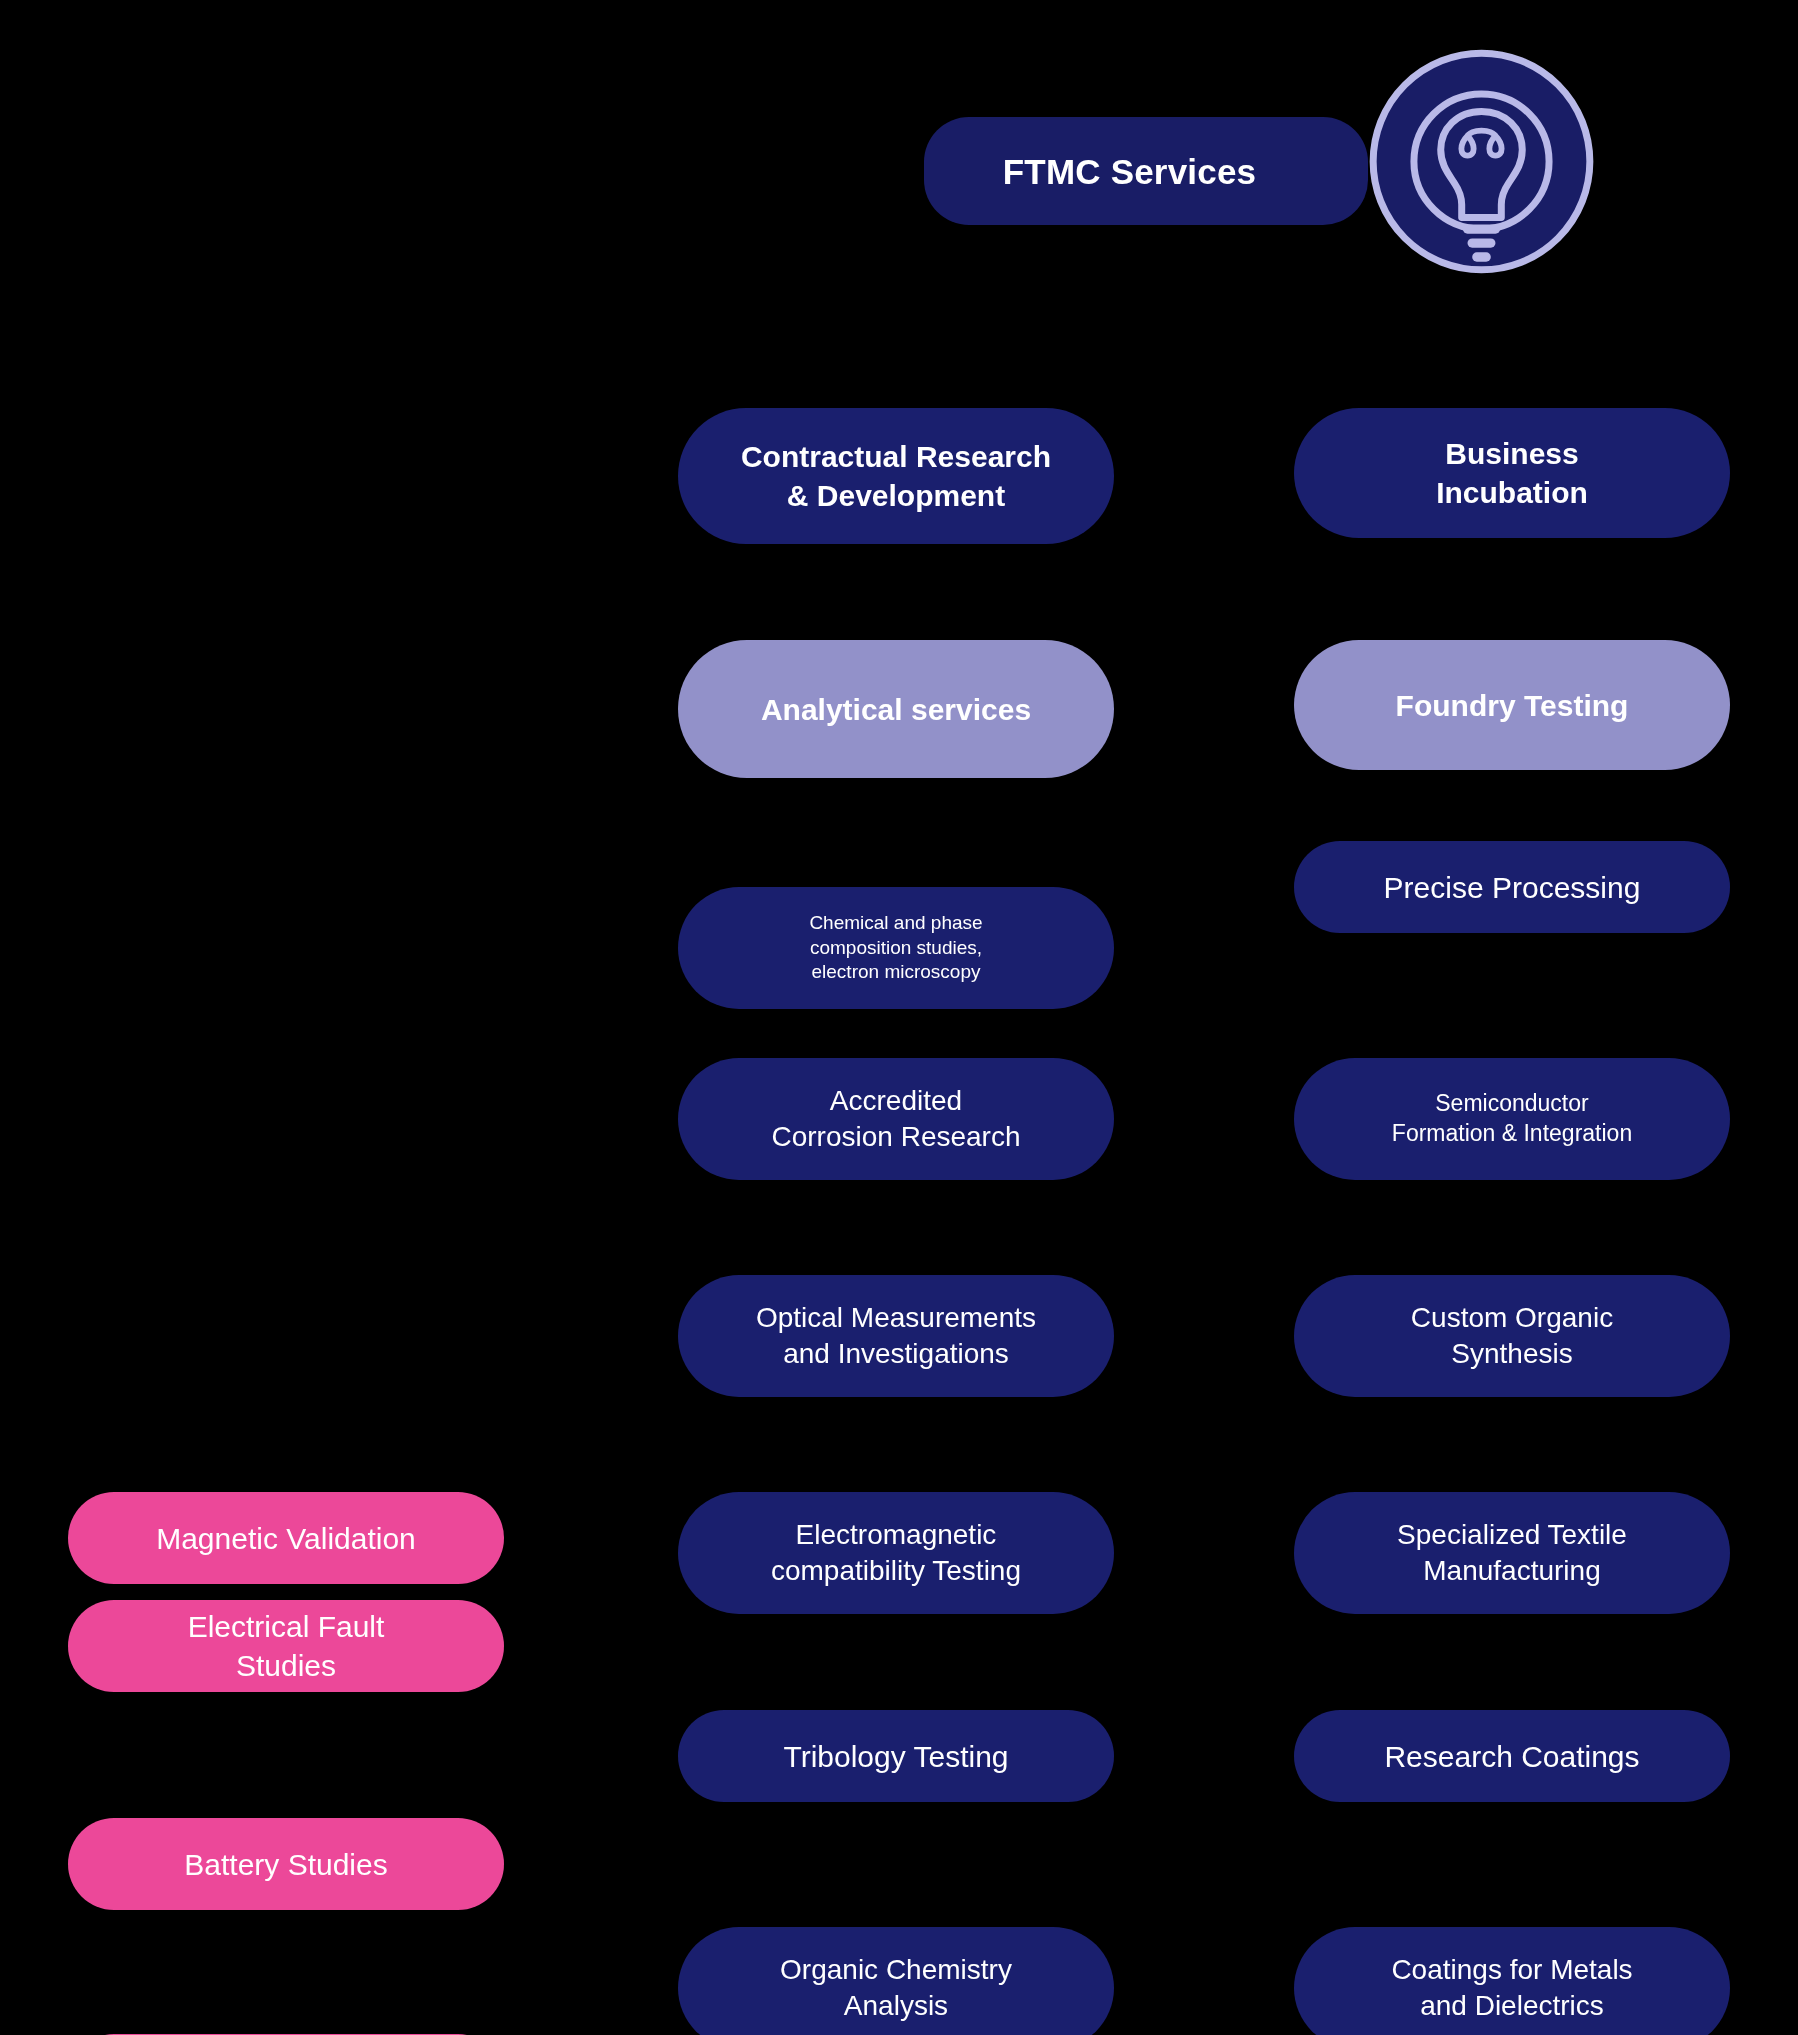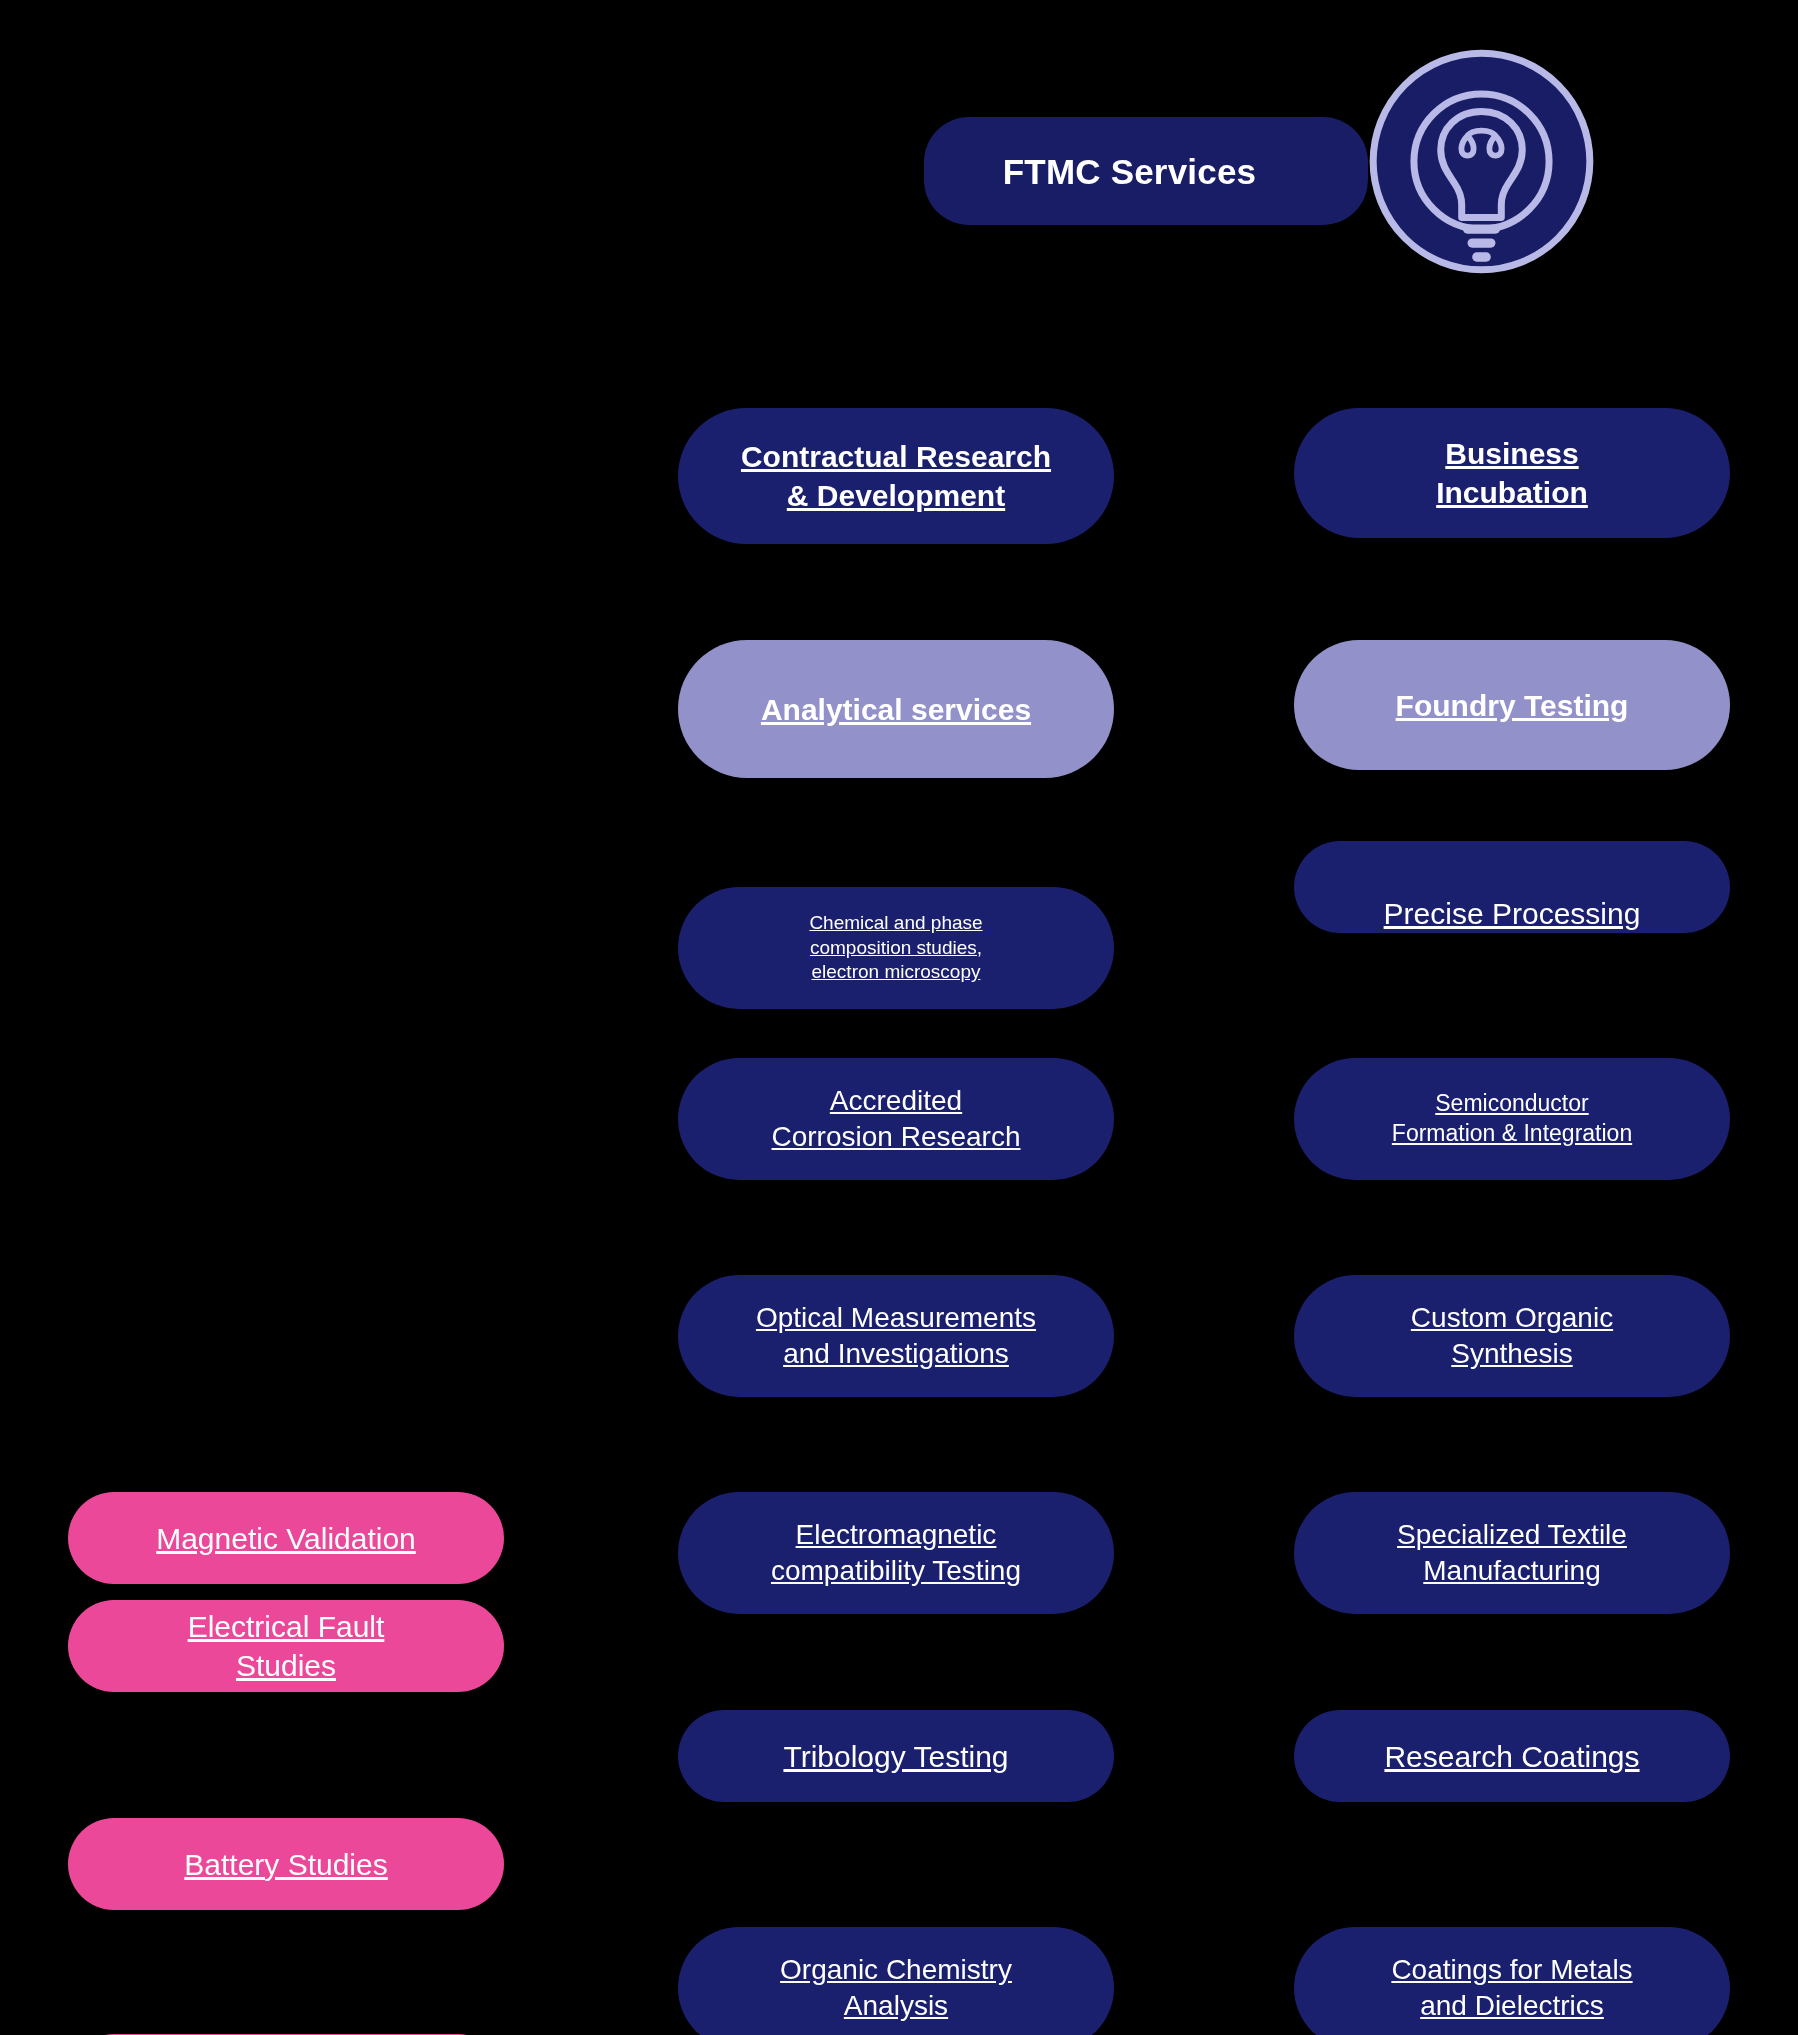--- a/index.html
+++ b/index.html
@@ -80,21 +80,20 @@
     position: absolute;
     width: 436px;
     border-radius: 407px;
     display: flex;
     align-items: center;
     justify-content: center;
     text-align: center;
     color: #ffffff;
     padding: 0 16.3px;
     line-height: 1.30;
-    text-decoration: underline;
   }
 
   .pill.navy   { background: #1a1f6e; }
   .pill.purple { background: #9291c9; }
   .pill.cyan   { background: #ec4899; }
 
   .pill .txt { display: block; width: 100%; }
 
   
   .sz-xl  { font-size: 30px; font-weight: bold; }
@@ -180,21 +179,21 @@
         <span class="txt sz-md">Organic Chemistry<br>Analysis</span>
       </div>
     </div>
   <div class="col col-right">
       <div class="pill navy" style="top: 408px; height: 130px;">
         <span class="txt sz-xl">Business<br>Incubation</span>
       </div>
       <div class="pill purple" style="top: 640px; height: 130px;">
         <span class="txt sz-xl">Foundry Testing</span>
       </div>
-      <div class="pill navy" style="top: 841px; height: 92px; align-items: flex-end;">
+      <div class="pill navy" style="top: 841px; height: 92px;">
         <span class="txt sz-lg">Precise Processing</span>
       </div>
       <div class="pill navy" style="top: 1058px; height: 122px;">
         <span class="txt sz-sm">Semiconductor<br>Formation &amp; Integration</span>
       </div>
       <div class="pill navy" style="top: 1275px; height: 122px;">
         <span class="txt sz-md">Custom Organic<br>Synthesis</span>
       </div>
       <div class="pill navy" style="top: 1492px; height: 122px;">
         <span class="txt sz-md">Specialized Textile<br>Manufacturing</span>

